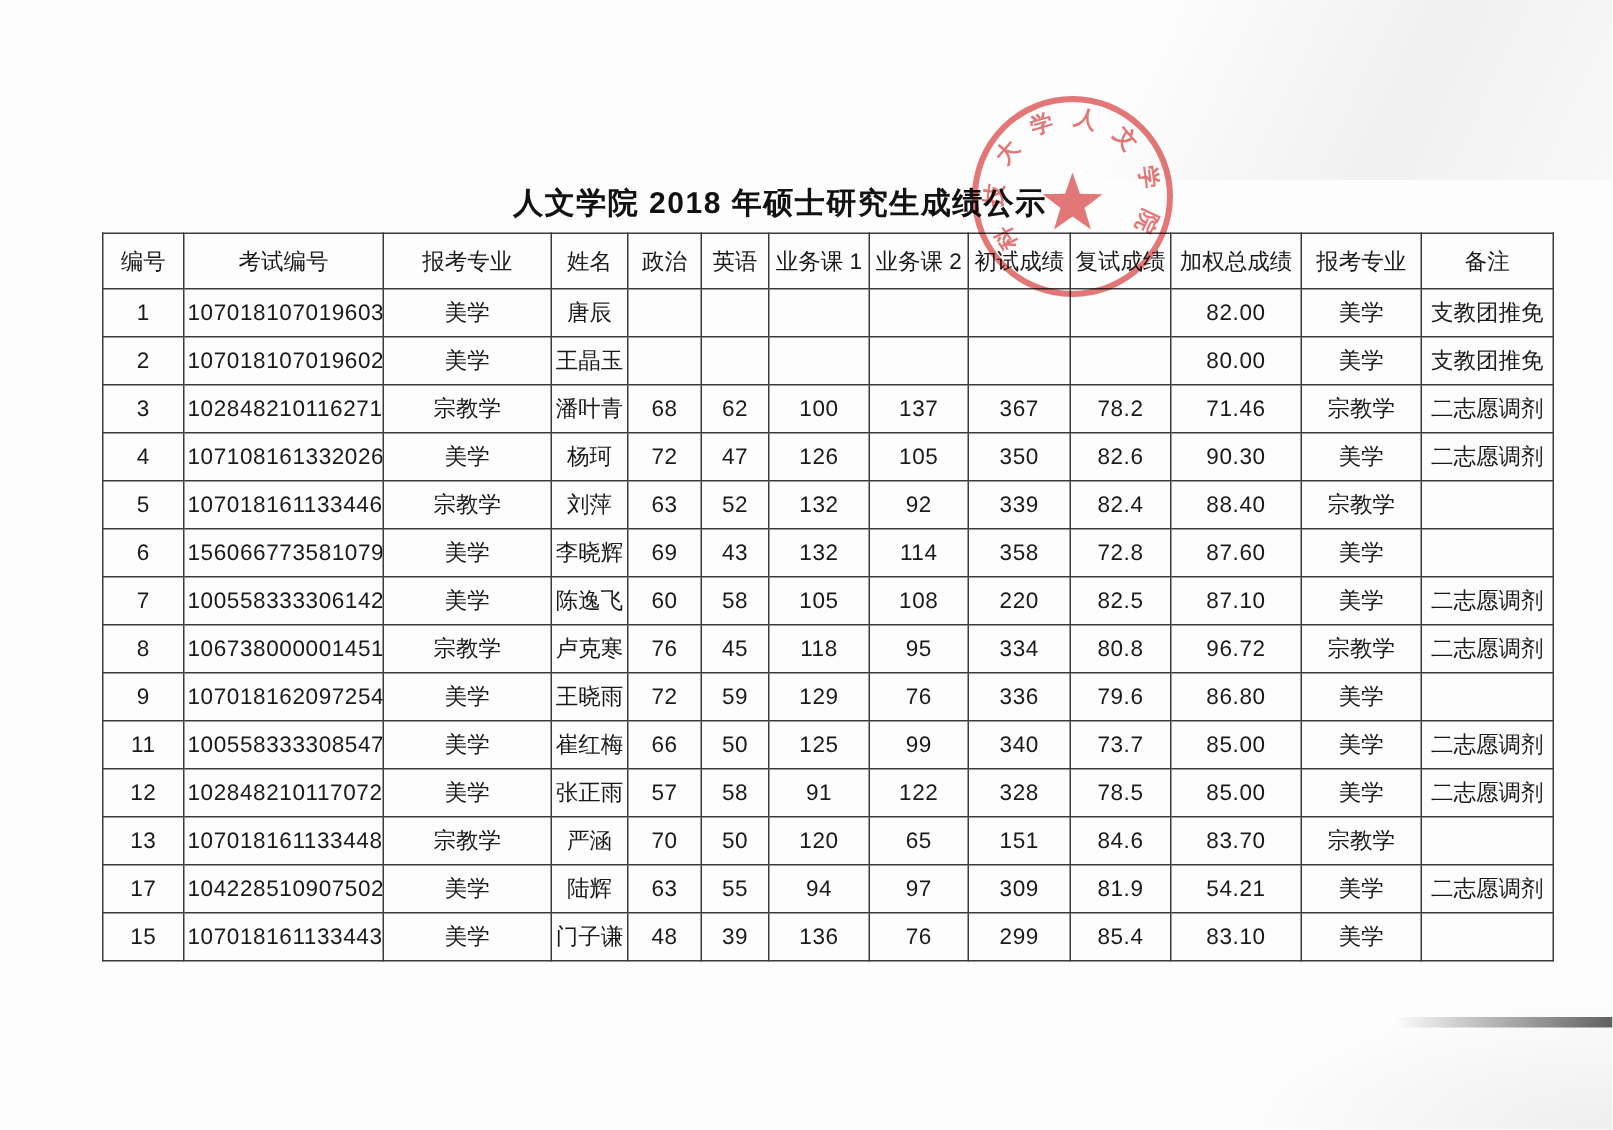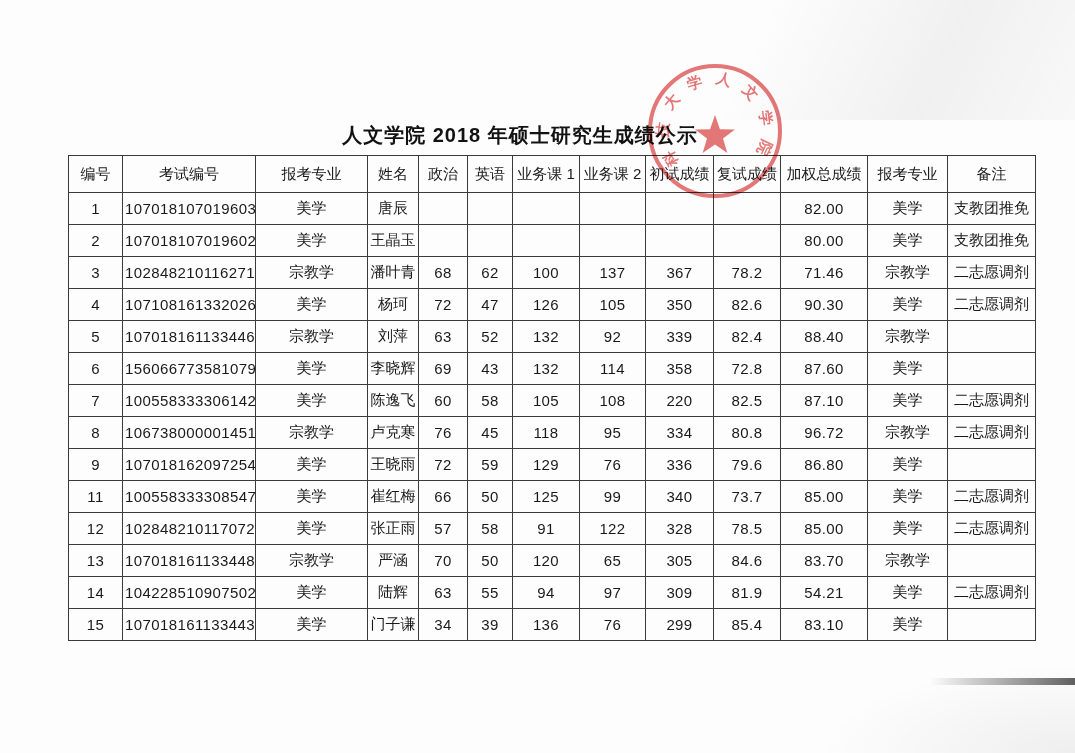--- a/index.html
+++ b/index.html
@@ -263,47 +263,47 @@
       </tr>
       <tr>
         <td class="num">13</td>
         <td class="num">107018161133448</td>
         <td>宗教学</td>
         <td>严涵</td>
         <td class="num">70</td>
         <td class="num">50</td>
         <td class="num">120</td>
         <td class="num">65</td>
-        <td class="num">305</td>
+        <td class="num">151</td>
         <td class="num">84.6</td>
         <td class="num">83.70</td>
         <td>宗教学</td>
         <td></td>
       </tr>
       <tr>
-        <td class="num">14</td>
+        <td class="num">17</td>
         <td class="num">104228510907502</td>
         <td>美学</td>
         <td>陆辉</td>
         <td class="num">63</td>
         <td class="num">55</td>
         <td class="num">94</td>
         <td class="num">97</td>
         <td class="num">309</td>
         <td class="num">81.9</td>
         <td class="num">54.21</td>
         <td>美学</td>
         <td>二志愿调剂</td>
       </tr>
       <tr>
         <td class="num">15</td>
         <td class="num">107018161133443</td>
         <td>美学</td>
         <td>门子谦</td>
-        <td class="num">34</td>
+        <td class="num">48</td>
         <td class="num">39</td>
         <td class="num">136</td>
         <td class="num">76</td>
         <td class="num">299</td>
         <td class="num">85.4</td>
         <td class="num">83.10</td>
         <td>美学</td>
         <td></td>
       </tr>
     </tbody>

